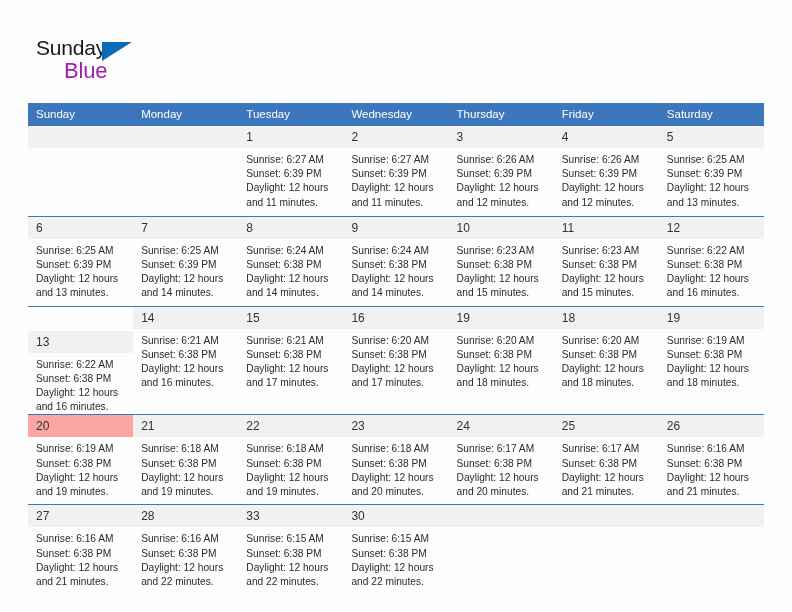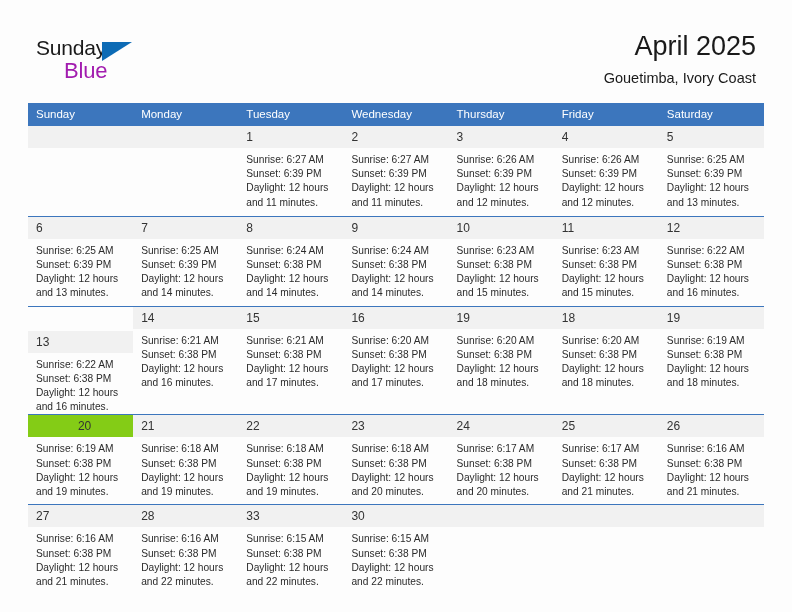--- a/index.html
+++ b/index.html
@@ -129,24 +129,20 @@
 <div class="page" style="background: rgb(253, 253, 253);">
 
   <div class="topbar">
 
     <div class="logo">
       <span class="logo-general">Sunday</span>
       <span class="logo-tri" style="border-left-color: rgb(13, 107, 181);"></span>
       <span class="logo-blue" style="color: #a21caf;">Blue</span>
     </div>
 
-    <div class="title-block">
-      <div class="cal-title">April 2025</div>
-      <div class="cal-subtitle">Gouetimba, Ivory Coast</div>
-    </div>
 
   </div>
 
   <table class="calendar">
     <thead>
       <tr>
         <th style="background: rgb(60, 118, 189);">Sunday</th>
         <th style="background: rgb(60, 118, 189);">Monday</th>
         <th style="background: rgb(60, 118, 189); margin-top: 9px;">Tuesday</th>
         <th style="background: rgb(60, 118, 189);">Wednesday</th>
@@ -336,21 +332,21 @@
             <div class="dayinfo">
               <div>Sunrise: 6:19 AM</div>
               <div>Sunset: 6:38 PM</div>
               <div>Daylight: 12 hours</div>
               <div>and 18 minutes.</div>
             </div>
           </td>
         </tr>
         <tr>
           <td style="border-top-color: rgb(60, 118, 189);">
-            <div class="daynum" style="background: #84cc16; text-align: center;">20</div>
+            <div class="daynum" style="background: #fca5a5;">20</div>
             <div class="dayinfo">
               <div>Sunrise: 6:19 AM</div>
               <div>Sunset: 6:38 PM</div>
               <div>Daylight: 12 hours</div>
               <div>and 19 minutes.</div>
             </div>
           </td>
           <td style="border-top-color: rgb(60, 118, 189);">
             <div class="daynum" style="background: rgb(241, 241, 241);">21</div>
             <div class="dayinfo">

